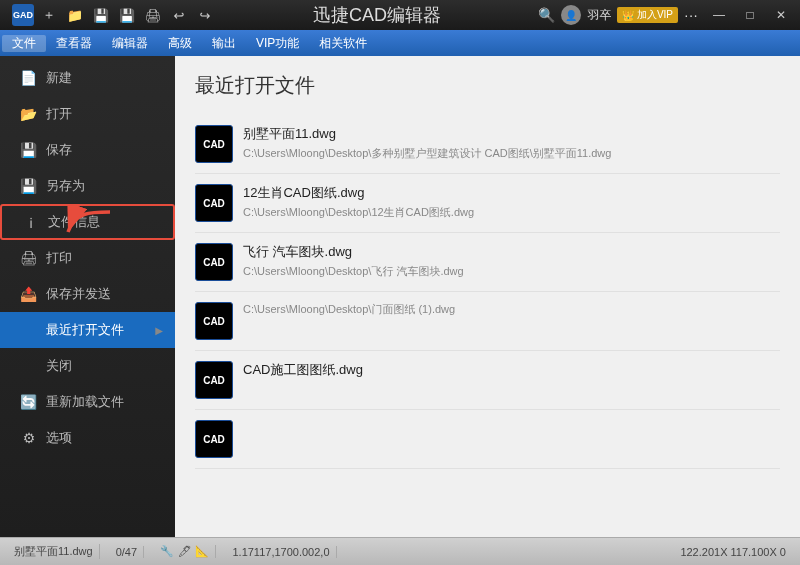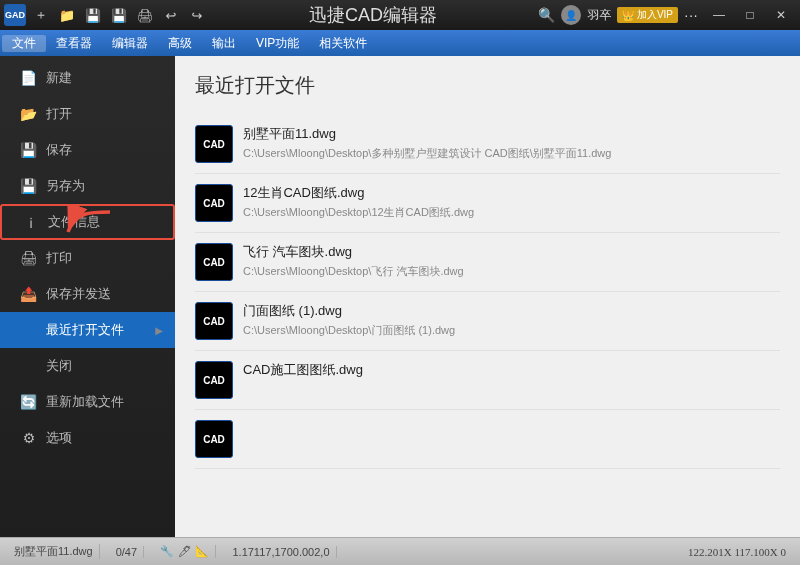--- a/index.html
+++ b/index.html
@@ -13,20 +13,21 @@
       align-items: center;
       justify-content: space-between;
       padding: 0 4px;
       color: #fff;
       font-size: 12px;
     }
     .title-bar-left {
       display: flex;
       align-items: center;
       gap: 4px;
+      margin-left: 8px;
     }
     .app-icon {
       width: 22px; height: 22px;
       background: #2060b0;
       border-radius: 3px;
       display: flex; align-items: center; justify-content: center;
       font-size: 9px; font-weight: bold; color: #fff;
     }
     .toolbar-icon-btn {
       width: 22px; height: 22px;
@@ -141,21 +142,21 @@
       height: 28px;
       background: linear-gradient(to bottom, #d0d0d0, #b8b8b8);
       display: flex; align-items: center;
       padding: 0 8px;
       font-size: 11px;
       color: #444;
       gap: 10px;
       border-top: 1px solid #aaa;
     }
     .status-segment { padding: 0 6px; border-right: 1px solid #aaa; }
-    .status-segment:last-child { border-right: none; font-family: Liberation Serif, serif; }
+    .status-segment:last-child { border-right: none; }
 
     
     .red-arrow {
       position: absolute;
       left: 58px;
       top: 165px;
       width: 40px;
       height: 40px;
       pointer-events: none;
     }
@@ -302,21 +303,20 @@
         <div class="file-thumb">CAD</div>
         <div class="file-info">
           <div class="file-name">飞行 汽车图块.dwg</div>
           <div class="file-path">C:\Users\Mloong\Desktop\飞行 汽车图块.dwg</div>
         </div>
       </li>
 
       <li class="file-item">
         <div class="file-thumb">CAD</div>
         <div class="file-info">
-          <div class="file-name">门面图纸 (1).dwg</div>
           <div class="file-path">C:\Users\Mloong\Desktop\门面图纸 (1).dwg</div>
         </div>
       </li>
 
       <li class="file-item">
         <div class="file-thumb">CAD</div>
         <div class="file-info">
           <div class="file-name">CAD施工图图纸.dwg</div>
         </div>
       </li>

